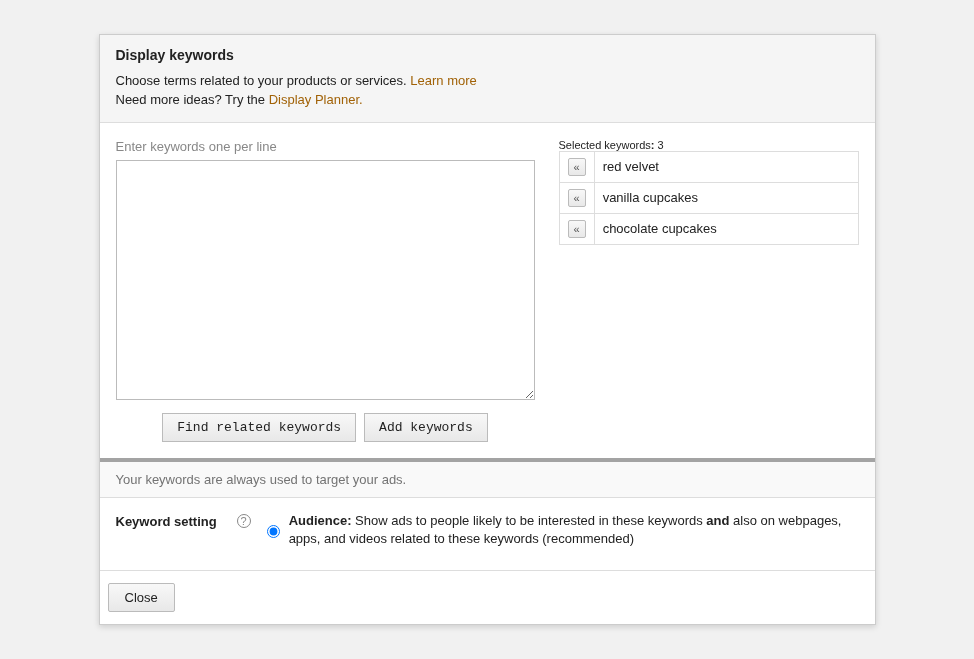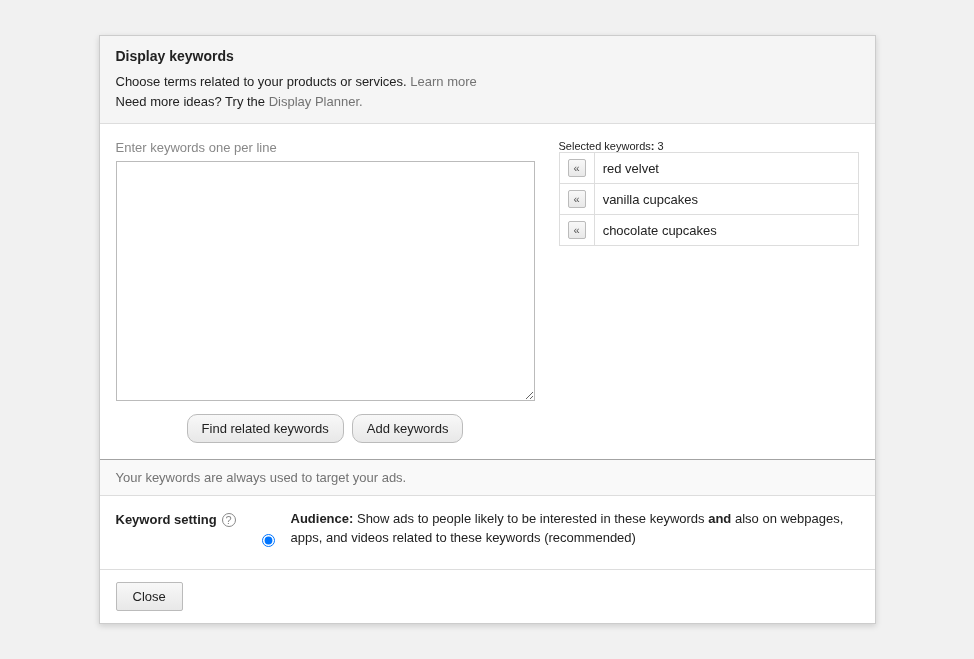--- a/index.html
+++ b/index.html
@@ -39,27 +39,27 @@
       margin-bottom: 8px;
     }
 
     .dialog-header p {
       font-size: 13px;
       color: #222;
       line-height: 1.5;
     }
 
     .dialog-header a {
-      color: #737373;
+      color: #a16207;
       text-decoration: none;
     }
 
     .dialog-body {
       padding: 16px;
-      border-bottom: 1px solid #a3a3a3;
+      border-bottom: 4px solid #a3a3a3;
     }
 
     .keyword-area {
       display: flex;
       gap: 24px;
     }
 
     .enter-keywords {
       flex: 1;
     }
@@ -94,21 +94,22 @@
       justify-content: center;
     }
 
     .btn {
       padding: 6px 14px;
       font-size: 13px;
       border: 1px solid #bbb;
       background: linear-gradient(to bottom, #f8f8f8, #e8e8e8);
       color: #222;
       cursor: pointer;
-      border-radius: 10px;
+      border-radius: 0;
+      font-family: Liberation Mono, monospace;
     }
 
     .selected-keywords {
       width: 300px;
     }
 
     .selected-keywords .sk-header {
       font-weight: bold;
       font-size: 11px;
       margin-bottom: 0;
@@ -170,22 +171,22 @@
     .ks-row {
       display: flex;
       align-items: flex-start;
       gap: 16px;
     }
 
     .ks-label {
       font-weight: bold;
       font-size: 13px;
       display: flex;
-      align-items: flex-end;
-      gap: 5px;
+      align-items: center;
+      gap: 20px;
       min-width: 130px;
       padding-top: 2px;
     }
 
     .help-icon {
       display: inline-block;
       width: 14px;
       height: 14px;
       border: 1px solid #888;
       border-radius: 50%;
@@ -196,42 +197,42 @@
       cursor: pointer;
       font-weight: normal;
     }
 
     .ks-options {
       flex: 1;
     }
 
     .ks-option {
       display: flex;
-      align-items: flex-end;
-      gap: 16px;
+      align-items: center;
+      gap: 9px;
       margin-bottom: 8px;
     }
 
     .ks-option input[type="radio"] {
       margin-top: 2px;
       cursor: pointer;
     }
 
     .ks-option label {
       font-size: 13px;
       color: #222;
       line-height: 1.4;
     }
 
     .ks-option label strong {
       font-weight: bold;
     }
 
     .dialog-footer {
-      padding: 12px 16px;
+      padding: 12px 8px;
     }
 
     .close-btn {
       padding: 6px 16px;
       font-size: 13px;
       border: 1px solid #bbb;
       background: linear-gradient(to bottom, #f8f8f8, #e8e8e8);
       color: #222;
       cursor: pointer;
       border-radius: 2px;

